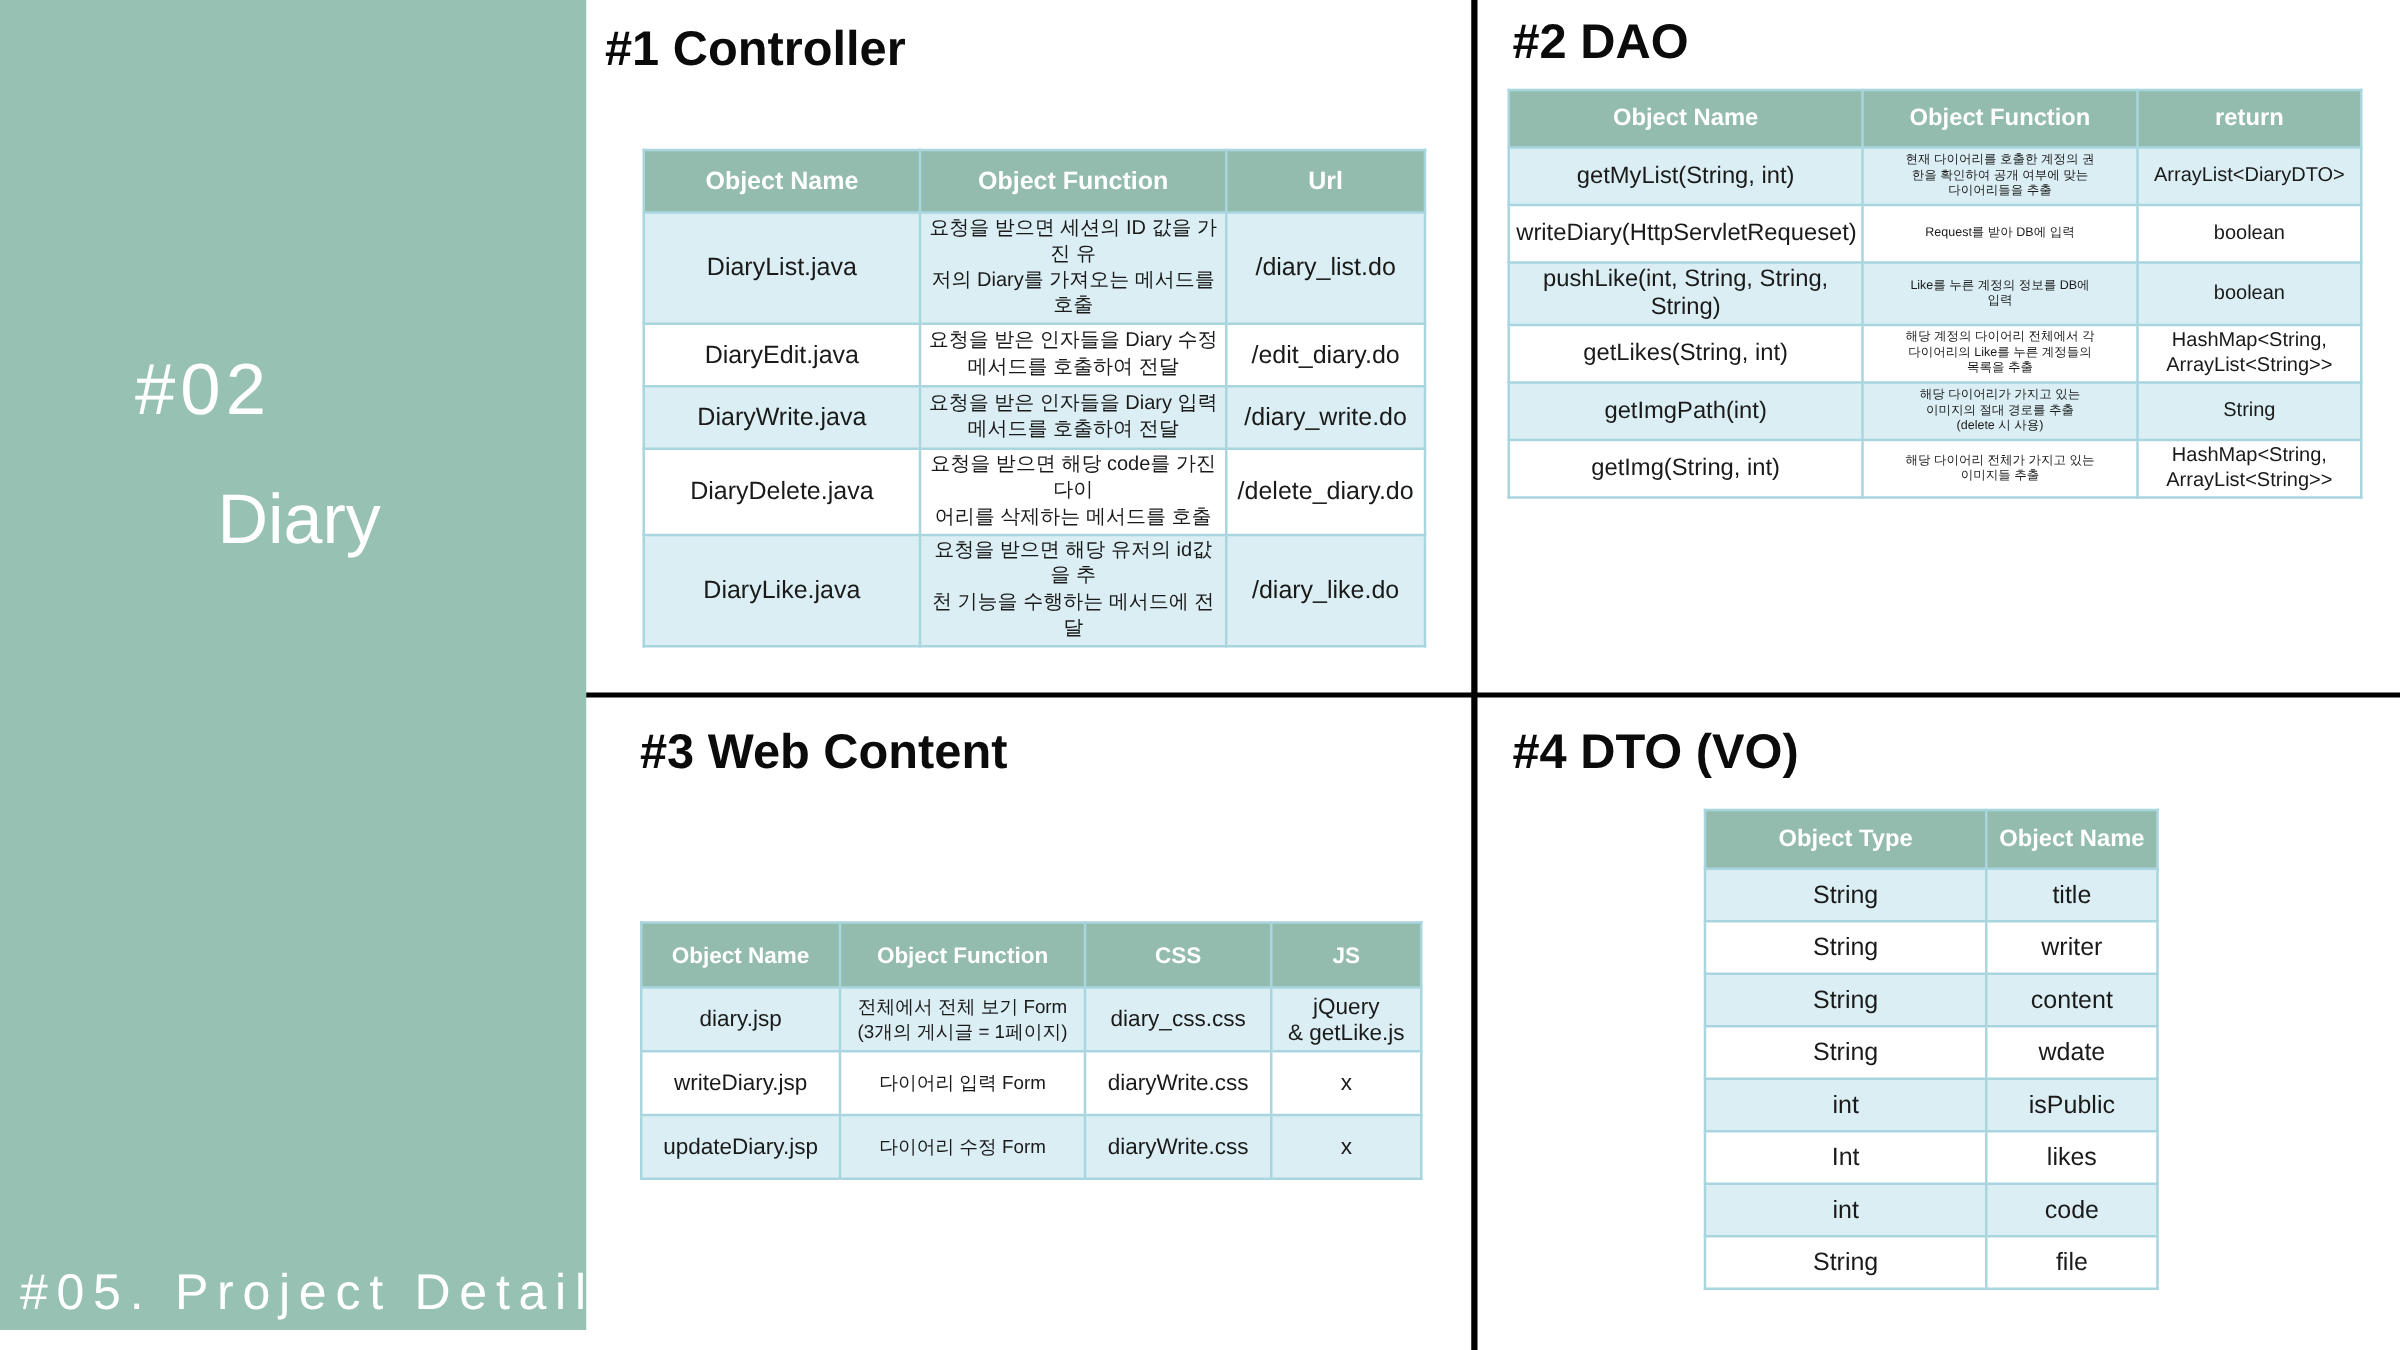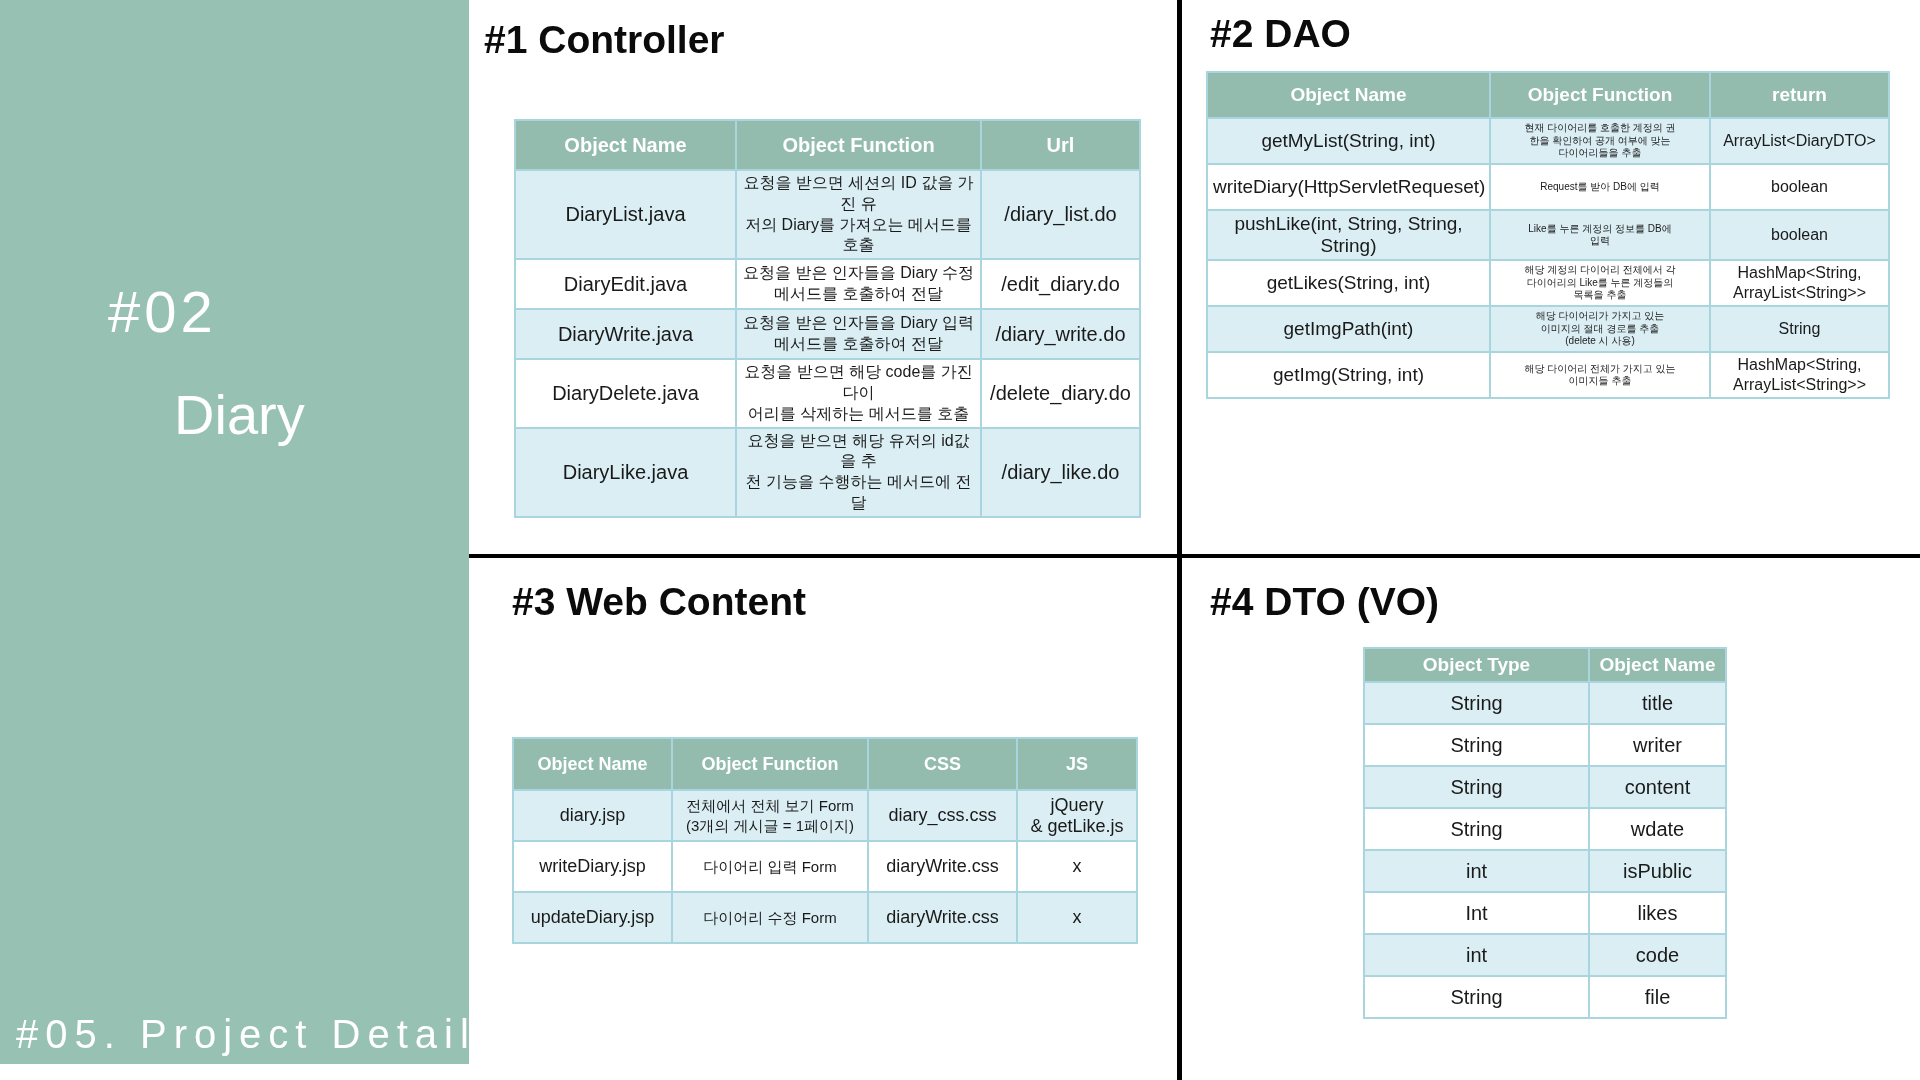--- a/index.html
+++ b/index.html
@@ -101,21 +101,21 @@
 
   #holder-dao th { height: 46px; font-size: 19px; }
   #holder-dao td { height: 46px; font-size: 19px; }
   #holder-dao td:nth-child(2) { font-size: 10px; line-height: 1.25; }
   #holder-dao td:nth-child(3) { font-size: 16px;  line-height: 1.25; }
 
   #holder-web th { height: 52px; font-size: 18px; }
   #holder-web td { height: 51px; font-size: 18px; }
   #holder-web td:nth-child(2) { font-size: 15px; line-height: 1.3; }
 
-  #holder-dto th { height: 34px; font-size: 19px; }
+  #holder-dto th { height: 47px; font-size: 19px; }
   #holder-dto td { height: 42px; font-size: 20px; }
 </style>
 </head>
 <body>
 
 <div class="sidebar">
   <div class="sidebar-badge">#02</div>
   <div class="sidebar-title">Diary</div>
   <div class="sidebar-footer">#05. Project Detail</div>
 </div>

